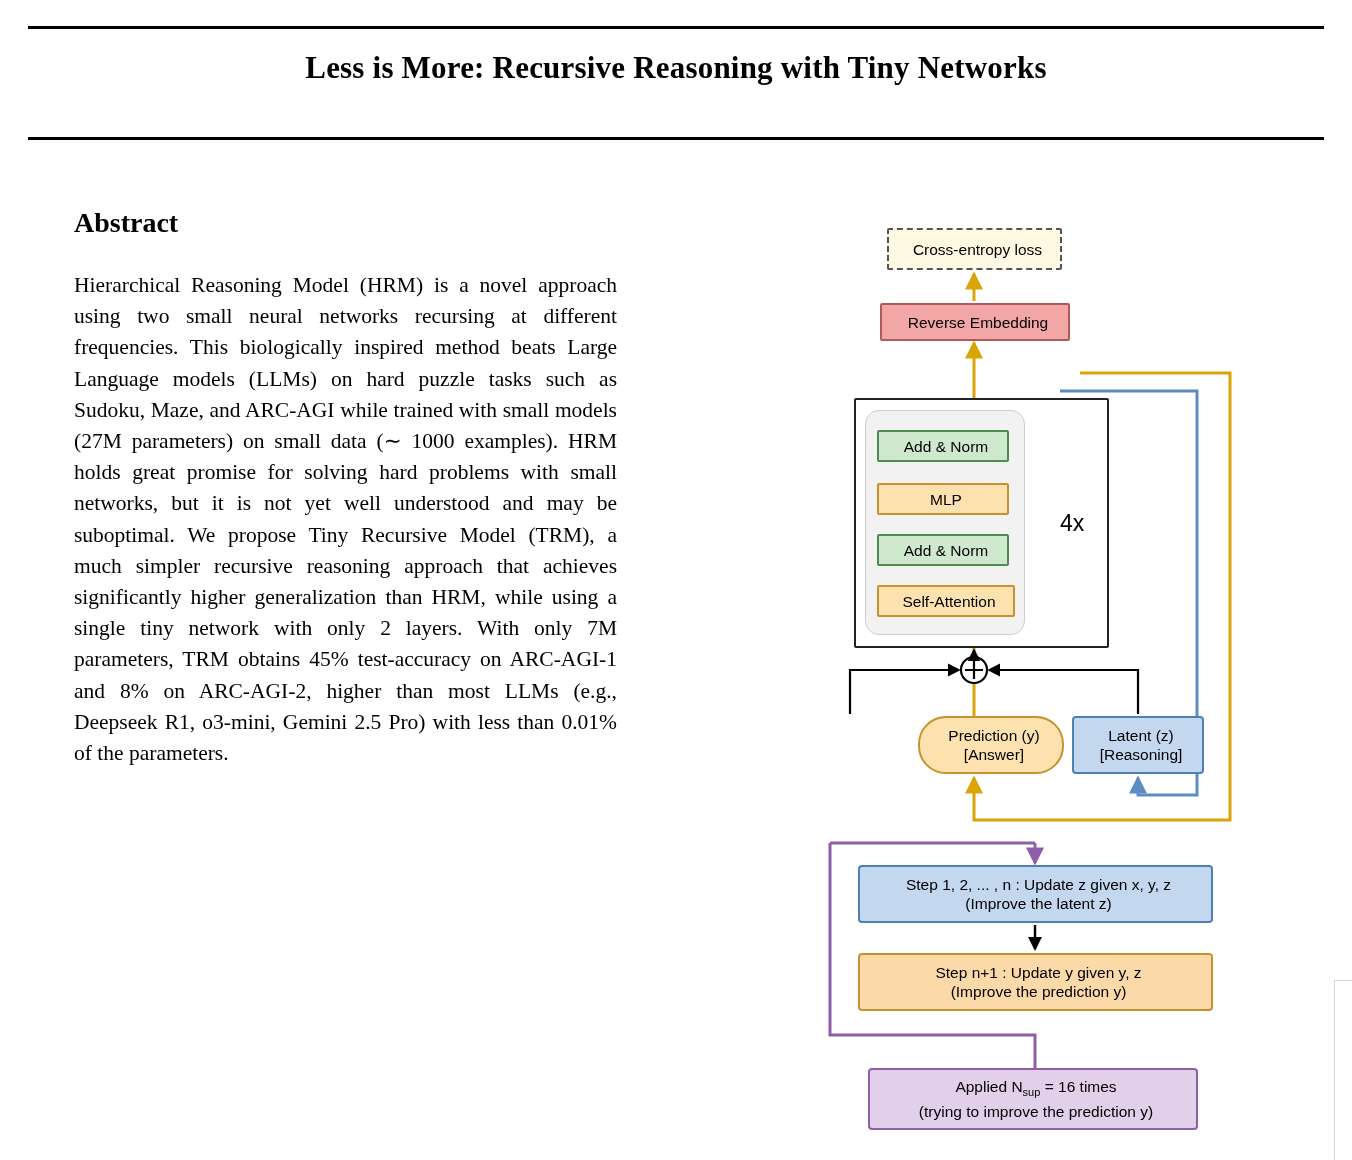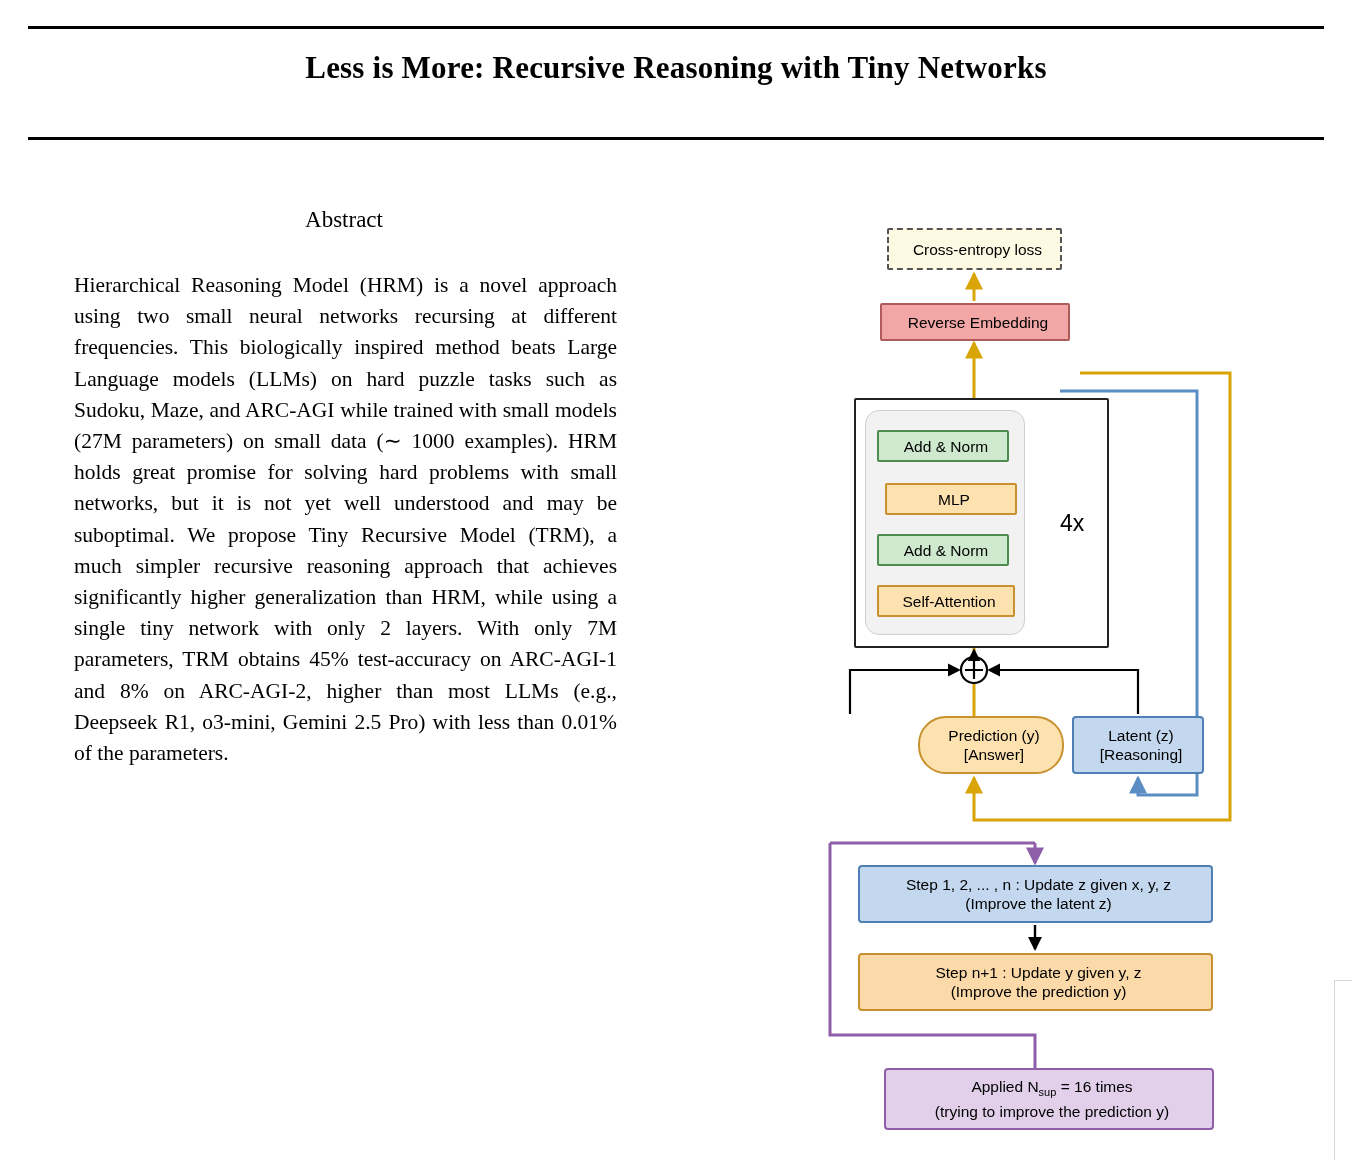--- a/index.html
+++ b/index.html
@@ -32,23 +32,22 @@
   .title-rule-bottom {
     position: absolute;
     left: 28px; top: 137px; width: 1296px; height: 3px;
     background: #000;
   }
 
   
   .abstract-heading {
     position: absolute;
     left: 74px; top: 207px; width: 540px;
-    text-align: center;
-    font-size: 23px;
-    font-weight: normal;
+    font-size: 28px;
+    font-weight: bold;
   }
   .abstract-body {
     position: absolute;
     left: 74px; top: 270px; width: 543px;
     font-size: 21.5px;
     line-height: 31.2px;
     text-align: justify;
     text-justify: inter-word;
     hyphens: manual;
   }
@@ -102,21 +101,21 @@
     background: #f2f2f2;
     border: 1px solid #cfcfcf;
     border-radius: 14px;
   }
   .box-addnorm1 {
     left: 117px; top: 235px; width: 132px; height: 32px;
     background: #cfe9cf; border-color: #4f8a4f; border-radius: 2px;
   }
   .box-mlp {
     left: 117px; top: 288px; width: 132px; height: 32px;
-    background: #fde2b0; border-color: #c8912f; border-radius: 2px; margin-left: 8px;
+    background: #fde2b0; border-color: #c8912f; border-radius: 2px;
   }
   .box-addnorm2 {
     left: 117px; top: 339px; width: 132px; height: 32px;
     background: #cfe9cf; border-color: #4f8a4f; border-radius: 2px;
   }
   .box-selfattn {
     left: 117px; top: 390px; width: 138px; height: 32px;
     background: #fde2b0; border-color: #c8912f; border-radius: 2px;
   }
   .label-4x {
@@ -151,21 +150,20 @@
   }
   .box-stepy {
     left: 98px; top: 758px; width: 355px; height: 58px;
     background: #fcd9a8; border-color: #c8912f;
     flex-direction: column;
   }
   .box-applied {
     left: 108px; top: 873px; width: 330px; height: 62px;
     background: #e2d0ea; border-color: #8e5fa8;
     flex-direction: column;
-    margin-left: 16px;
   }
 
   .fsub { font-size: 11px; vertical-align: sub; }
 
   
   .edge-sliver {
     position: absolute;
     right: 0; top: 980px; width: 18px; height: 180px;
     background: #ffffff;
     border-left: 1px solid #d8d8d8;

